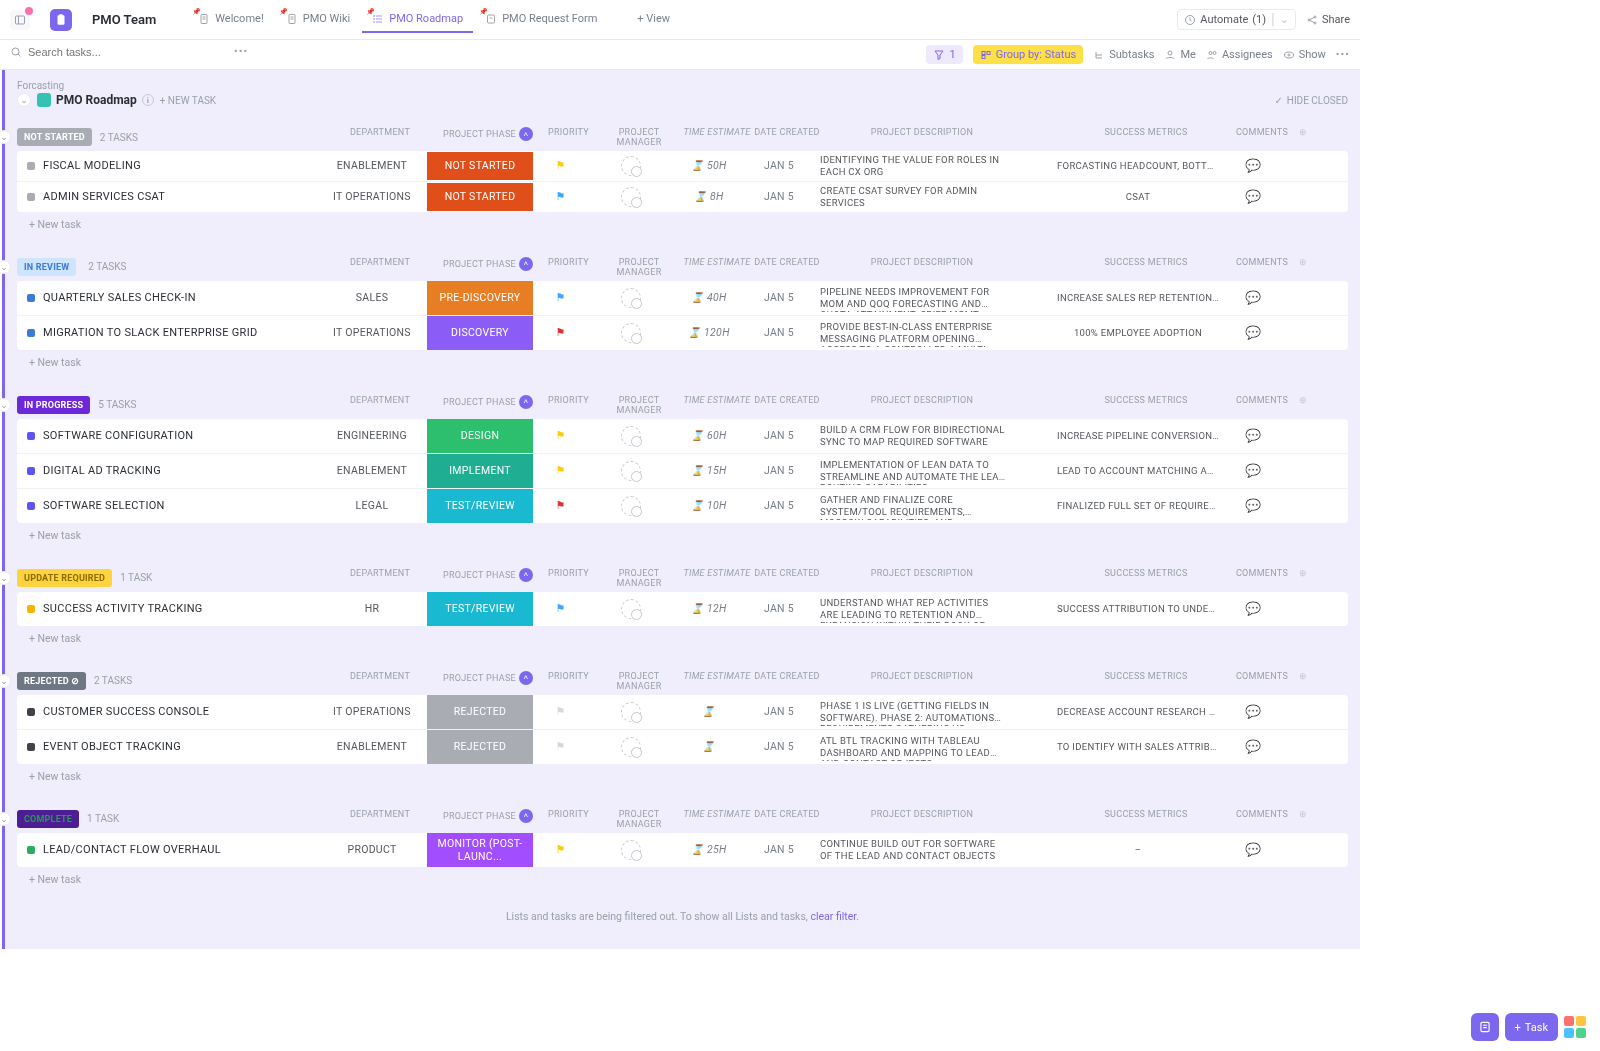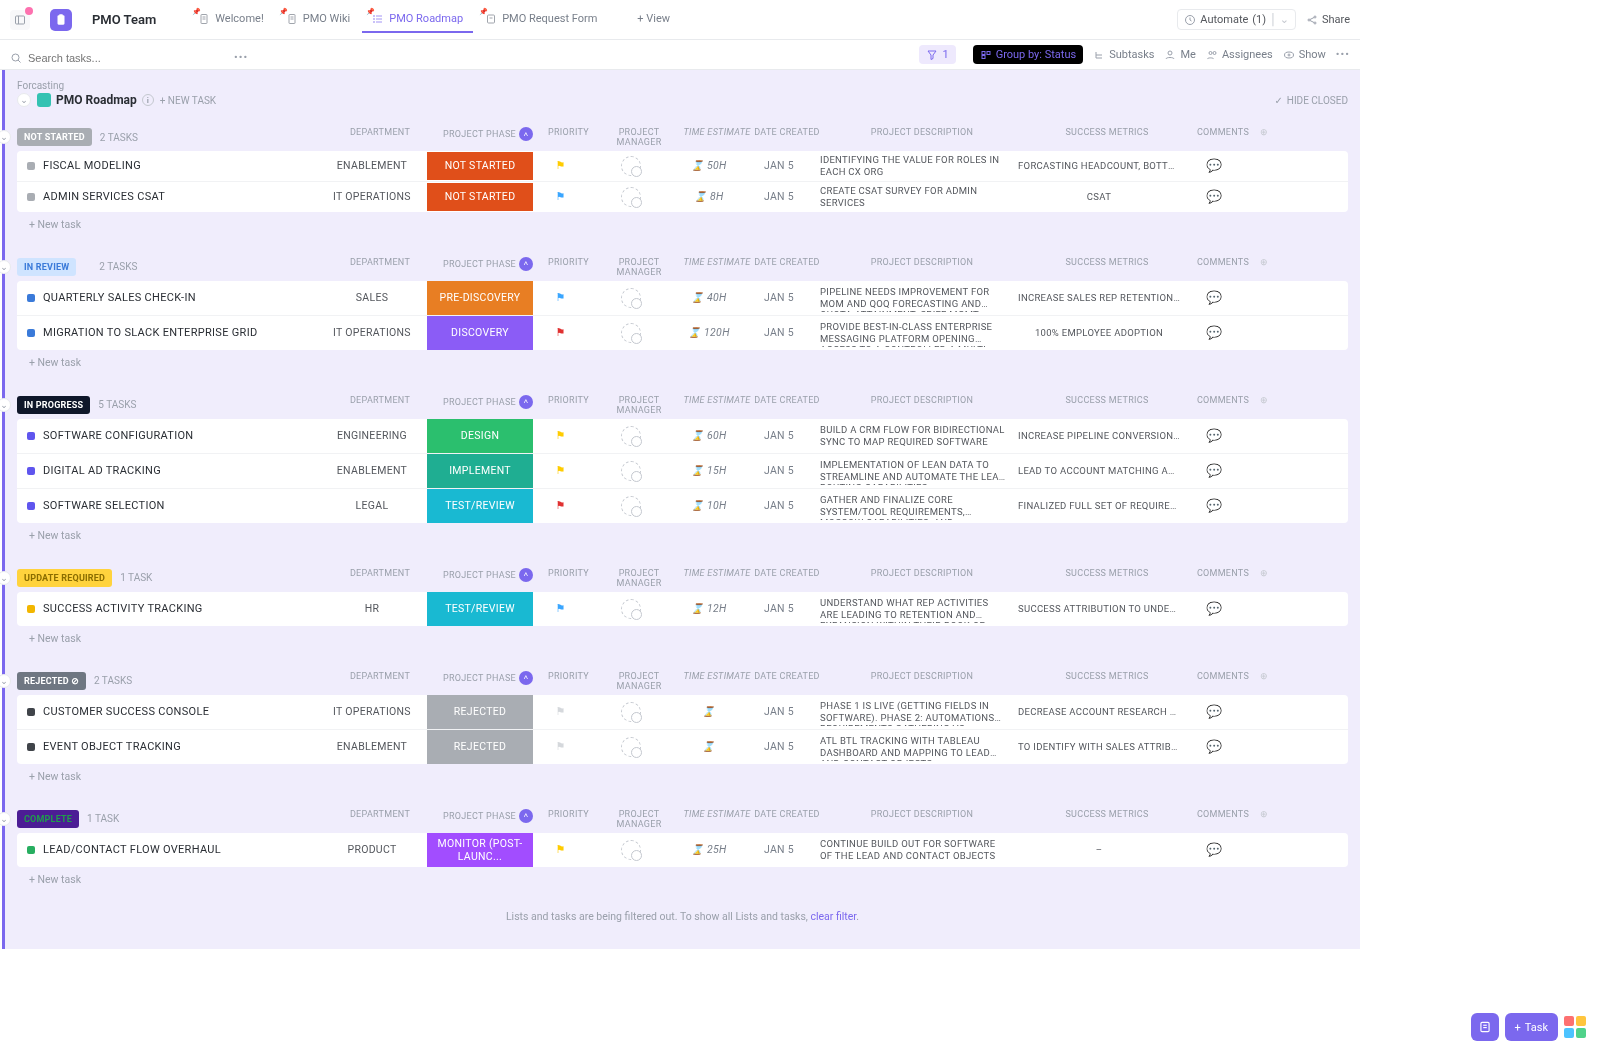--- a/index.html
+++ b/index.html
@@ -13,28 +13,28 @@
 .tabs { display:flex; align-items:center; gap:2px; }
 .tab { display:flex; align-items:center; gap:5px; padding:6px 10px; color:#787f8a; font-size:11px; cursor:pointer; border-bottom:2px solid transparent; position:relative; }
 .tab.active { color:#7b68ee; border-bottom-color:#7b68ee; }
 .tab .tab-ic { width:12px; height:12px; opacity:.7; }
 .tab .pin { position:absolute; top:2px; left:4px; font-size:7px; color:#9aa0ab; }
 .tab.addview { color:#787f8a; }
 .top-right { margin-left:auto; display:flex; align-items:center; gap:10px; }
 .automate { display:flex; align-items:center; gap:4px; color:#54575d; border:1px solid #e8eaed; border-radius:4px; padding:3px 6px; }
 .share-btn { display:flex; align-items:center; gap:4px; color:#54575d; }
 
-.filterbar { display:flex; align-items:flex-end; padding:5px 10px; border-bottom:1px solid #e8eaed; gap:10px; }
+.filterbar { display:flex; align-items:flex-start; padding:5px 10px; border-bottom:1px solid #e8eaed; gap:10px; }
 .search-wrap { display:flex; align-items:center; gap:6px; color:#9aa0ab; flex:1; }
 .search-wrap input { border:none; outline:none; font-size:11px; width:200px; }
 .dots { color:#9aa0ab; letter-spacing:1px; }
 .filter-right { display:flex; align-items:center; gap:10px; font-size:11px; color:#54575d; }
 .pill { display:flex; align-items:center; gap:4px; padding:3px 7px; border-radius:4px; }
 .pill.filter-count { background:#eee9fd; color:#7b68ee; }
-.pill.groupby { background:#000000; color:#7b68ee;margin-left:7px; }
+.pill.groupby { background:#fde047; color:#7b68ee; }
 .plain-ctrl { display:flex; align-items:center; gap:4px; color:#787f8a; }
 
 .content { background:#f0edfc; padding:4px 4px 20px 4px; border-left:3px solid #7b68ee; margin-left:2px; min-height:780px; }
 .content-inner { padding:6px 8px; }
 .portfolio-row { display:flex; align-items:center; gap:6px; color:#9aa0ab; font-size:10px; margin-bottom:2px; }
 .title-row { display:flex; align-items:center; gap:6px; }
 .chev { width:14px; height:14px; border-radius:50%; background:#fff; display:flex; align-items:center; justify-content:center; font-size:9px; color:#9aa0ab; border:1px solid #e8eaed; }
 .list-title { font-weight:700; font-size:12px; display:flex; align-items:center; gap:5px; }
 .list-ic { width:14px; height:14px; background:#34c2b2; border-radius:3px; }
 .info-ic { width:12px; height:12px; border:1px solid #c4c8cf; border-radius:50%; display:inline-flex; align-items:center; justify-content:center; font-size:8px; color:#9aa0ab; }
@@ -49,21 +49,21 @@
 .col-headers { display:flex; flex:1; }
 .col { text-align:center; font-size:9px; color:#9aa0ab; letter-spacing:.3px; text-transform:uppercase; }
 .c-name { width:300px; text-align:left; }
 .c-dept { width:110px; }
 .c-phase { width:106px; }
 .c-prio { width:55px; }
 .c-pm { width:86px; }
 .c-est { width:70px;font-style:italic; }
 .c-date { width:70px; }
 .c-desc { width:200px; }
-.c-metrics { width:170px; }
+.c-metrics { width:170px;margin-left:39px; }
 .c-comments { width:62px; }
 .c-add { width:20px; }
 .add-col { color:#c4c8cf; }
 
 .rows { background:#fff; border-radius:4px; overflow:hidden; }
 .row { display:flex; align-items:center; border-bottom:1px solid #f1f2f4; min-height:28px; }
 .row:last-child { border-bottom:none; }
 .row .c-name { display:flex; align-items:center; gap:8px; padding-left:10px; font-size:11px; color:#2a2e34; }
 .status-sq { width:8px; height:8px; border-radius:2px; flex-shrink:0; }
 .row .c-dept { font-size:10.5px; color:#54575d; }
@@ -310,21 +310,21 @@
       <div class="c-metrics col metrics-cell">CSAT</div>
       <div class="c-comments col"><span class="comment-ic">💬</span></div>
       <div class="c-add col"></div>
     </div>
           </div>
     <div class="newtask-row">+ New task</div>
         </div>
         <div class="group">
     <div class="group-header">
       <span class="chev ghdr-chev">⌄</span>
-      <span class="c-name" style="display:flex;align-items:center;gap:23px">
+      <span class="c-name" style="display:flex;align-items:center;gap:12px">
         <span class="status-chip" style="background:#cfe4ff;color:#3a7ad9">IN REVIEW</span>
         <span class="task-count">2 TASKS</span>
       </span>
       <div class="col-headers">
     <span class="col c-dept">DEPARTMENT</span>
     <span class="col c-phase">PROJECT PHASE<span class="phase-toggle">˄</span></span>
     <span class="col c-prio">PRIORITY</span>
     <span class="col c-pm">PROJECT MANAGER</span>
     <span class="col c-est">TIME ESTIMATE</span>
     <span class="col c-date">DATE CREATED</span>
@@ -371,21 +371,21 @@
       <div class="c-comments col"><span class="comment-ic">💬</span></div>
       <div class="c-add col"></div>
     </div>
           </div>
     <div class="newtask-row">+ New task</div>
         </div>
         <div class="group">
     <div class="group-header">
       <span class="chev ghdr-chev">⌄</span>
       <span class="c-name" style="display:flex;align-items:center;gap:8px">
-        <span class="status-chip" style="background:#0f172a;color:#fff">IN PROGRESS</span>
+        <span class="status-chip" style="background:#6d28d9;color:#fff">IN PROGRESS</span>
         <span class="task-count">5 TASKS</span>
       </span>
       <div class="col-headers">
     <span class="col c-dept">DEPARTMENT</span>
     <span class="col c-phase">PROJECT PHASE<span class="phase-toggle">˄</span></span>
     <span class="col c-prio">PRIORITY</span>
     <span class="col c-pm">PROJECT MANAGER</span>
     <span class="col c-est">TIME ESTIMATE</span>
     <span class="col c-date">DATE CREATED</span>
     <span class="col c-desc">PROJECT DESCRIPTION</span>

